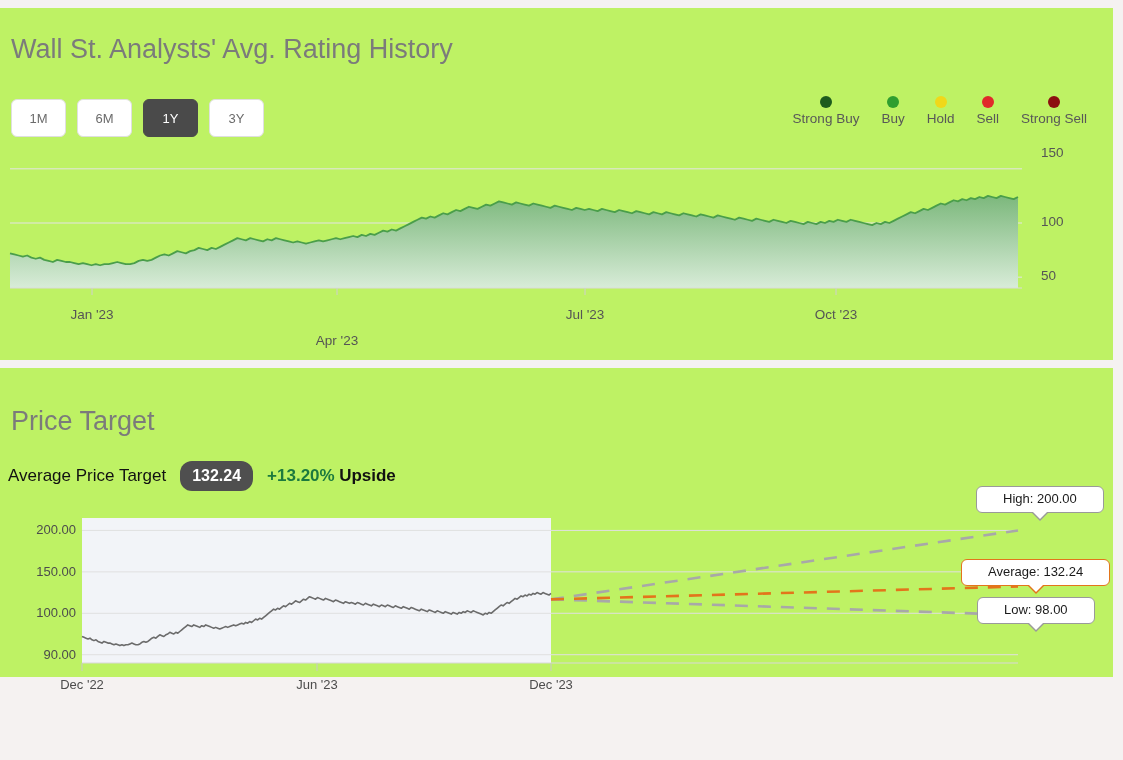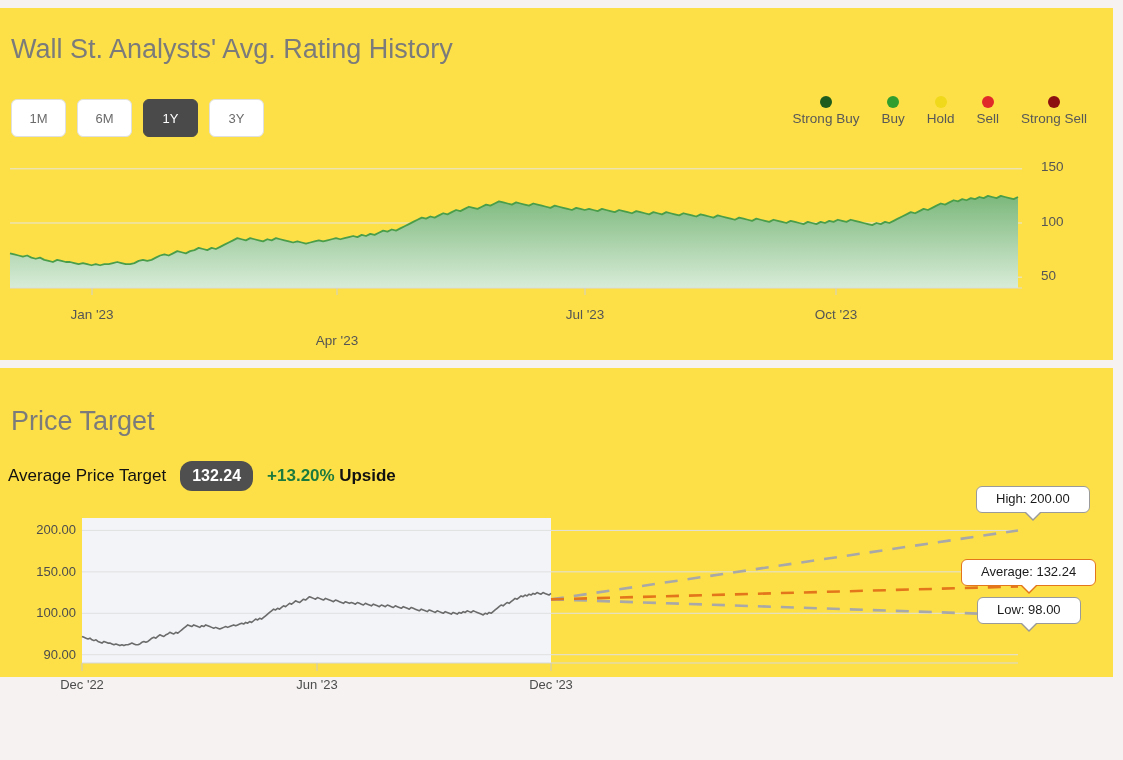--- a/index.html
+++ b/index.html
@@ -14,21 +14,21 @@
     position: relative;
     width: 1123px; height: 760px;
     background: #f5f2f1;
   }
 
   
   .card {
     position: absolute;
     left: 0;
     width: 1113px;
-    background: #fde047;
+    background: #bef264;
   }
   #card-rating { top: 8px; height: 352px; }
   #card-target { top: 368px; height: 309px; }
 
   .card-title {
     font-size: 27px;
     font-weight: 400;
     color: #7b7b7b;
     margin: 0;
     padding: 0;
@@ -177,21 +177,21 @@
   }
 
   
   .callout {
     position: absolute;
     background: #ffffff;
     border: 1.5px solid #9a9a9a;
     border-radius: 6px;
     font-size: 13px;
     color: #1a1a1a;
-    padding: 5px 19px;
+    padding: 5px 26px;
     white-space: nowrap;
     line-height: 1.15;
   }
   .callout::after {
     content: "";
     position: absolute;
     left: 50%;
     bottom: -7px;
     margin-left: -7px;
     width: 0; height: 0;
@@ -267,21 +267,21 @@
           <line x1="10" x2="1022" y1="129.16666666666666" y2="129.16666666666666" stroke="#e4e4e4" stroke-width="1"></line>
           <path d="M10.00,105.33 L14.29,106.42 L18.58,107.50 L22.87,108.58 L27.16,107.50 L31.45,109.67 L35.74,110.75 L40.03,109.67 L44.31,111.83 L48.60,112.92 L52.89,114.00 L57.18,111.83 L61.47,112.92 L65.76,114.00 L70.05,114.00 L74.34,115.08 L78.63,116.17 L82.92,115.08 L87.21,116.17 L91.50,117.25 L95.79,116.17 L100.08,117.25 L104.37,116.17 L108.66,116.17 L112.94,115.08 L117.23,114.00 L121.52,115.08 L125.81,116.17 L130.10,116.17 L134.39,115.08 L138.68,112.92 L142.97,111.83 L147.26,112.92 L151.55,111.83 L155.84,109.67 L160.13,107.50 L164.42,106.42 L168.71,107.50 L173.00,105.33 L177.29,103.17 L181.57,104.25 L185.86,105.33 L190.15,103.17 L194.44,102.08 L198.73,99.92 L203.02,101.00 L207.31,102.08 L211.60,99.92 L215.89,101.00 L220.18,98.83 L224.47,96.67 L228.76,94.50 L233.05,92.33 L237.34,90.17 L241.63,91.25 L245.91,92.33 L250.20,90.17 L254.49,91.25 L258.78,92.33 L263.07,93.42 L267.36,91.25 L271.65,92.33 L275.94,90.17 L280.23,91.25 L284.52,92.33 L288.81,93.42 L293.10,94.50 L297.39,93.42 L301.68,94.50 L305.97,95.58 L310.26,94.50 L314.54,93.42 L318.83,92.33 L323.12,93.42 L327.41,92.33 L331.70,91.25 L335.99,90.17 L340.28,91.25 L344.57,90.17 L348.86,89.08 L353.15,88.00 L357.44,89.08 L361.73,86.92 L366.02,88.00 L370.31,85.83 L374.60,86.92 L378.89,84.75 L383.17,82.58 L387.46,83.67 L391.75,81.50 L396.04,82.58 L400.33,80.42 L404.62,78.25 L408.91,76.08 L413.20,73.92 L417.49,71.75 L421.78,69.58 L426.07,70.67 L430.36,68.50 L434.65,69.58 L438.94,67.42 L443.23,65.25 L447.51,66.33 L451.80,64.17 L456.09,62.00 L460.38,63.08 L464.67,60.92 L468.96,58.75 L473.25,59.83 L477.54,60.92 L481.83,58.75 L486.12,56.58 L490.41,57.67 L494.70,55.50 L498.99,53.33 L503.28,54.42 L507.57,55.50 L511.86,56.58 L516.14,54.42 L520.43,55.50 L524.72,56.58 L529.01,57.67 L533.30,55.50 L537.59,56.58 L541.88,57.67 L546.17,58.75 L550.46,59.83 L554.75,57.67 L559.04,58.75 L563.33,59.83 L567.62,60.92 L571.91,62.00 L576.20,59.83 L580.49,60.92 L584.77,62.00 L589.06,60.92 L593.35,62.00 L597.64,63.08 L601.93,60.92 L606.22,62.00 L610.51,63.08 L614.80,64.17 L619.09,62.00 L623.38,63.08 L627.67,64.17 L631.96,65.25 L636.25,63.08 L640.54,64.17 L644.83,65.25 L649.11,66.33 L653.40,64.17 L657.69,65.25 L661.98,66.33 L666.27,64.17 L670.56,65.25 L674.85,66.33 L679.14,67.42 L683.43,65.25 L687.72,66.33 L692.01,67.42 L696.30,68.50 L700.59,66.33 L704.88,67.42 L709.17,68.50 L713.46,69.58 L717.74,67.42 L722.03,68.50 L726.32,69.58 L730.61,70.67 L734.90,71.75 L739.19,69.58 L743.48,70.67 L747.77,71.75 L752.06,72.83 L756.35,70.67 L760.64,71.75 L764.93,72.83 L769.22,73.92 L773.51,71.75 L777.80,72.83 L782.09,73.92 L786.37,75.00 L790.66,72.83 L794.95,73.92 L799.24,75.00 L803.53,76.08 L807.82,73.92 L812.11,75.00 L816.40,76.08 L820.69,73.92 L824.98,75.00 L829.27,72.83 L833.56,73.92 L837.85,71.75 L842.14,72.83 L846.43,73.92 L850.71,71.75 L855.00,72.83 L859.29,73.92 L863.58,75.00 L867.87,76.08 L872.16,77.17 L876.45,75.00 L880.74,76.08 L885.03,73.92 L889.32,75.00 L893.61,72.83 L897.90,70.67 L902.19,68.50 L906.48,66.33 L910.77,64.17 L915.06,65.25 L919.34,63.08 L923.63,60.92 L927.92,62.00 L932.21,59.83 L936.50,57.67 L940.79,55.50 L945.08,56.58 L949.37,54.42 L953.66,52.25 L957.95,53.33 L962.24,51.17 L966.53,52.25 L970.82,50.08 L975.11,51.17 L979.40,49.00 L983.69,50.08 L987.97,47.92 L992.26,49.00 L996.55,50.08 L1000.84,47.92 L1005.13,49.00 L1009.42,50.08 L1013.71,51.17 L1018.00,49.00 L1018,140 L10,140 Z" fill="url(#g1)"></path>
           <path d="M10.00,105.33 L14.29,106.42 L18.58,107.50 L22.87,108.58 L27.16,107.50 L31.45,109.67 L35.74,110.75 L40.03,109.67 L44.31,111.83 L48.60,112.92 L52.89,114.00 L57.18,111.83 L61.47,112.92 L65.76,114.00 L70.05,114.00 L74.34,115.08 L78.63,116.17 L82.92,115.08 L87.21,116.17 L91.50,117.25 L95.79,116.17 L100.08,117.25 L104.37,116.17 L108.66,116.17 L112.94,115.08 L117.23,114.00 L121.52,115.08 L125.81,116.17 L130.10,116.17 L134.39,115.08 L138.68,112.92 L142.97,111.83 L147.26,112.92 L151.55,111.83 L155.84,109.67 L160.13,107.50 L164.42,106.42 L168.71,107.50 L173.00,105.33 L177.29,103.17 L181.57,104.25 L185.86,105.33 L190.15,103.17 L194.44,102.08 L198.73,99.92 L203.02,101.00 L207.31,102.08 L211.60,99.92 L215.89,101.00 L220.18,98.83 L224.47,96.67 L228.76,94.50 L233.05,92.33 L237.34,90.17 L241.63,91.25 L245.91,92.33 L250.20,90.17 L254.49,91.25 L258.78,92.33 L263.07,93.42 L267.36,91.25 L271.65,92.33 L275.94,90.17 L280.23,91.25 L284.52,92.33 L288.81,93.42 L293.10,94.50 L297.39,93.42 L301.68,94.50 L305.97,95.58 L310.26,94.50 L314.54,93.42 L318.83,92.33 L323.12,93.42 L327.41,92.33 L331.70,91.25 L335.99,90.17 L340.28,91.25 L344.57,90.17 L348.86,89.08 L353.15,88.00 L357.44,89.08 L361.73,86.92 L366.02,88.00 L370.31,85.83 L374.60,86.92 L378.89,84.75 L383.17,82.58 L387.46,83.67 L391.75,81.50 L396.04,82.58 L400.33,80.42 L404.62,78.25 L408.91,76.08 L413.20,73.92 L417.49,71.75 L421.78,69.58 L426.07,70.67 L430.36,68.50 L434.65,69.58 L438.94,67.42 L443.23,65.25 L447.51,66.33 L451.80,64.17 L456.09,62.00 L460.38,63.08 L464.67,60.92 L468.96,58.75 L473.25,59.83 L477.54,60.92 L481.83,58.75 L486.12,56.58 L490.41,57.67 L494.70,55.50 L498.99,53.33 L503.28,54.42 L507.57,55.50 L511.86,56.58 L516.14,54.42 L520.43,55.50 L524.72,56.58 L529.01,57.67 L533.30,55.50 L537.59,56.58 L541.88,57.67 L546.17,58.75 L550.46,59.83 L554.75,57.67 L559.04,58.75 L563.33,59.83 L567.62,60.92 L571.91,62.00 L576.20,59.83 L580.49,60.92 L584.77,62.00 L589.06,60.92 L593.35,62.00 L597.64,63.08 L601.93,60.92 L606.22,62.00 L610.51,63.08 L614.80,64.17 L619.09,62.00 L623.38,63.08 L627.67,64.17 L631.96,65.25 L636.25,63.08 L640.54,64.17 L644.83,65.25 L649.11,66.33 L653.40,64.17 L657.69,65.25 L661.98,66.33 L666.27,64.17 L670.56,65.25 L674.85,66.33 L679.14,67.42 L683.43,65.25 L687.72,66.33 L692.01,67.42 L696.30,68.50 L700.59,66.33 L704.88,67.42 L709.17,68.50 L713.46,69.58 L717.74,67.42 L722.03,68.50 L726.32,69.58 L730.61,70.67 L734.90,71.75 L739.19,69.58 L743.48,70.67 L747.77,71.75 L752.06,72.83 L756.35,70.67 L760.64,71.75 L764.93,72.83 L769.22,73.92 L773.51,71.75 L777.80,72.83 L782.09,73.92 L786.37,75.00 L790.66,72.83 L794.95,73.92 L799.24,75.00 L803.53,76.08 L807.82,73.92 L812.11,75.00 L816.40,76.08 L820.69,73.92 L824.98,75.00 L829.27,72.83 L833.56,73.92 L837.85,71.75 L842.14,72.83 L846.43,73.92 L850.71,71.75 L855.00,72.83 L859.29,73.92 L863.58,75.00 L867.87,76.08 L872.16,77.17 L876.45,75.00 L880.74,76.08 L885.03,73.92 L889.32,75.00 L893.61,72.83 L897.90,70.67 L902.19,68.50 L906.48,66.33 L910.77,64.17 L915.06,65.25 L919.34,63.08 L923.63,60.92 L927.92,62.00 L932.21,59.83 L936.50,57.67 L940.79,55.50 L945.08,56.58 L949.37,54.42 L953.66,52.25 L957.95,53.33 L962.24,51.17 L966.53,52.25 L970.82,50.08 L975.11,51.17 L979.40,49.00 L983.69,50.08 L987.97,47.92 L992.26,49.00 L996.55,50.08 L1000.84,47.92 L1005.13,49.00 L1009.42,50.08 L1013.71,51.17 L1018.00,49.00 " fill="none" stroke="#4a9e4a" stroke-width="1.8" stroke-linejoin="round"></path>
           <line x1="10" x2="1022" y1="140" y2="140" stroke="#dadada" stroke-width="1"></line>
           <line x1="92" x2="92" y1="140" y2="147" stroke="#cfcfcf" stroke-width="1"></line>
           <line x1="337" x2="337" y1="140" y2="147" stroke="#cfcfcf" stroke-width="1"></line>
           <line x1="585" x2="585" y1="140" y2="147" stroke="#cfcfcf" stroke-width="1"></line>
           <line x1="836" x2="836" y1="140" y2="147" stroke="#cfcfcf" stroke-width="1"></line>
         </svg>
       </div>
-  <div class="ylab1" style="top: 151px;">150</div>
+  <div class="ylab1" style="top: 137px;">150</div>
       <div class="ylab1" style="top: 206px;">100</div>
       <div class="ylab1" style="top: 260.167px;">50</div>
       <div class="xlab1" style="left: 92px;">Jan '23</div>
       <div class="xlab1" style="left: 337px; margin-top: 26px;">Apr '23</div>
       <div class="xlab1" style="left: 585px;">Jul '23</div>
       <div class="xlab1" style="left: 836px;">Oct '23</div>
     </div>
 
   <div class="card" id="card-target">
 

